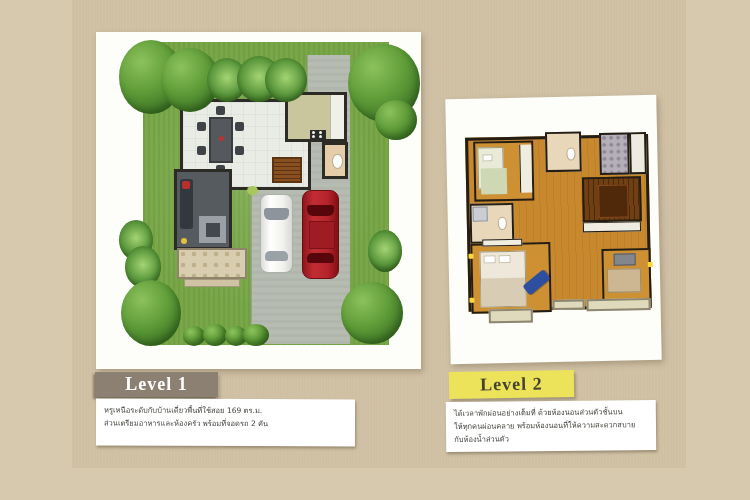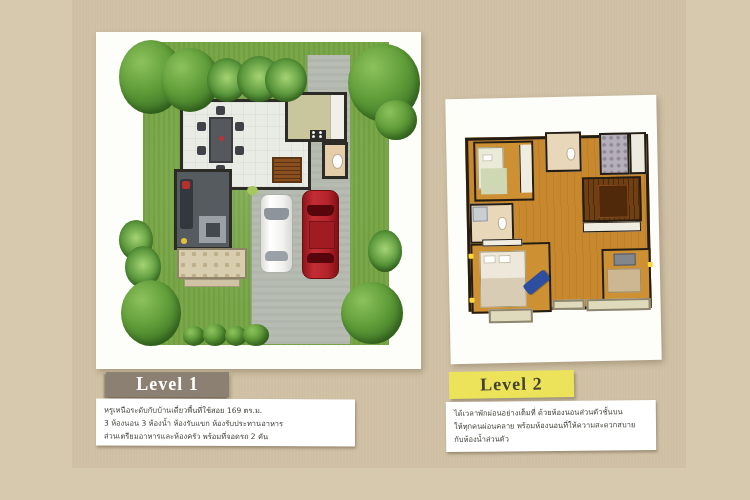--- a/index.html
+++ b/index.html
@@ -124,21 +124,21 @@
   .balc1{left:20px;top:176px;width:44px;height:14px;}
   .balc2{left:84px;top:168px;width:32px;height:10px;}
   .balc3{left:118px;top:168px;width:64px;height:12px;}
   .ydot{width:5px;height:5px;background:#ffd63a;border-radius:1px;}
 
   
   .lvl-label{
     position:absolute;display:flex;align-items:center;justify-content:center;
     font-family:"Liberation Serif","DejaVu Serif",serif;font-weight:bold;font-size:18px;letter-spacing:1px;
   }
-  .label1{left:106px;top:372px;width:123px;height:25px;background:#8b8071;color:#ffffff;
+  .label1{left:95px;top:372px;width:123px;height:25px;background:#8b8071;color:#ffffff;
     box-shadow:-2px 2px 2px rgba(60,50,35,.45),2px 3px 3px rgba(60,50,35,.25);}
   .label2{left:449px;top:371px;width:125px;height:27px;background:#ece35b;color:#45422f;
     transform:rotate(-1deg);box-shadow:2px 3px 3px rgba(60,50,35,.3);}
   .caption{
     position:absolute;background:#ffffff;color:#403f39;
     font-size:7.5px;line-height:13px;padding:5px 8px 4px 8px;box-sizing:border-box;
     box-shadow:1px 2px 3px rgba(70,58,35,.4);
   }
   .box1{left:96px;top:399px;width:259px;height:47px;transform:rotate(.2deg);}
   .box2{left:446px;top:401px;width:210px;height:50px;transform:rotate(-.6deg);}
@@ -269,21 +269,20 @@
       <div class="balc balc2"></div>
       <div class="balc balc3"></div>
     </div>
   </div>
 
   <div class="lvl-label label1">
     <span>Level 1</span>
   </div>
   <div class="caption box1">
     <div>หรูเหนือระดับกับบ้านเดี่ยวพื้นที่ใช้สอย 169 ตร.ม.</div>
-    <div>3 ห้องนอน 3 ห้องน้ำ ห้องรับแขก ห้องรับประทานอาหาร</div>
     <div>ส่วนเตรียมอาหารและห้องครัว พร้อมที่จอดรถ 2 คัน</div>
   </div>
 
   <div class="lvl-label label2">
     <span>Level 2</span>
   </div>
   <div class="caption box2">
     <div>ได้เวลาพักผ่อนอย่างเต็มที่ ด้วยห้องนอนส่วนตัวชั้นบน</div>
     <div>ให้ทุกคนผ่อนคลาย พร้อมห้องนอนที่ให้ความสะดวกสบาย</div>
     <div>กับห้องน้ำส่วนตัว</div>

